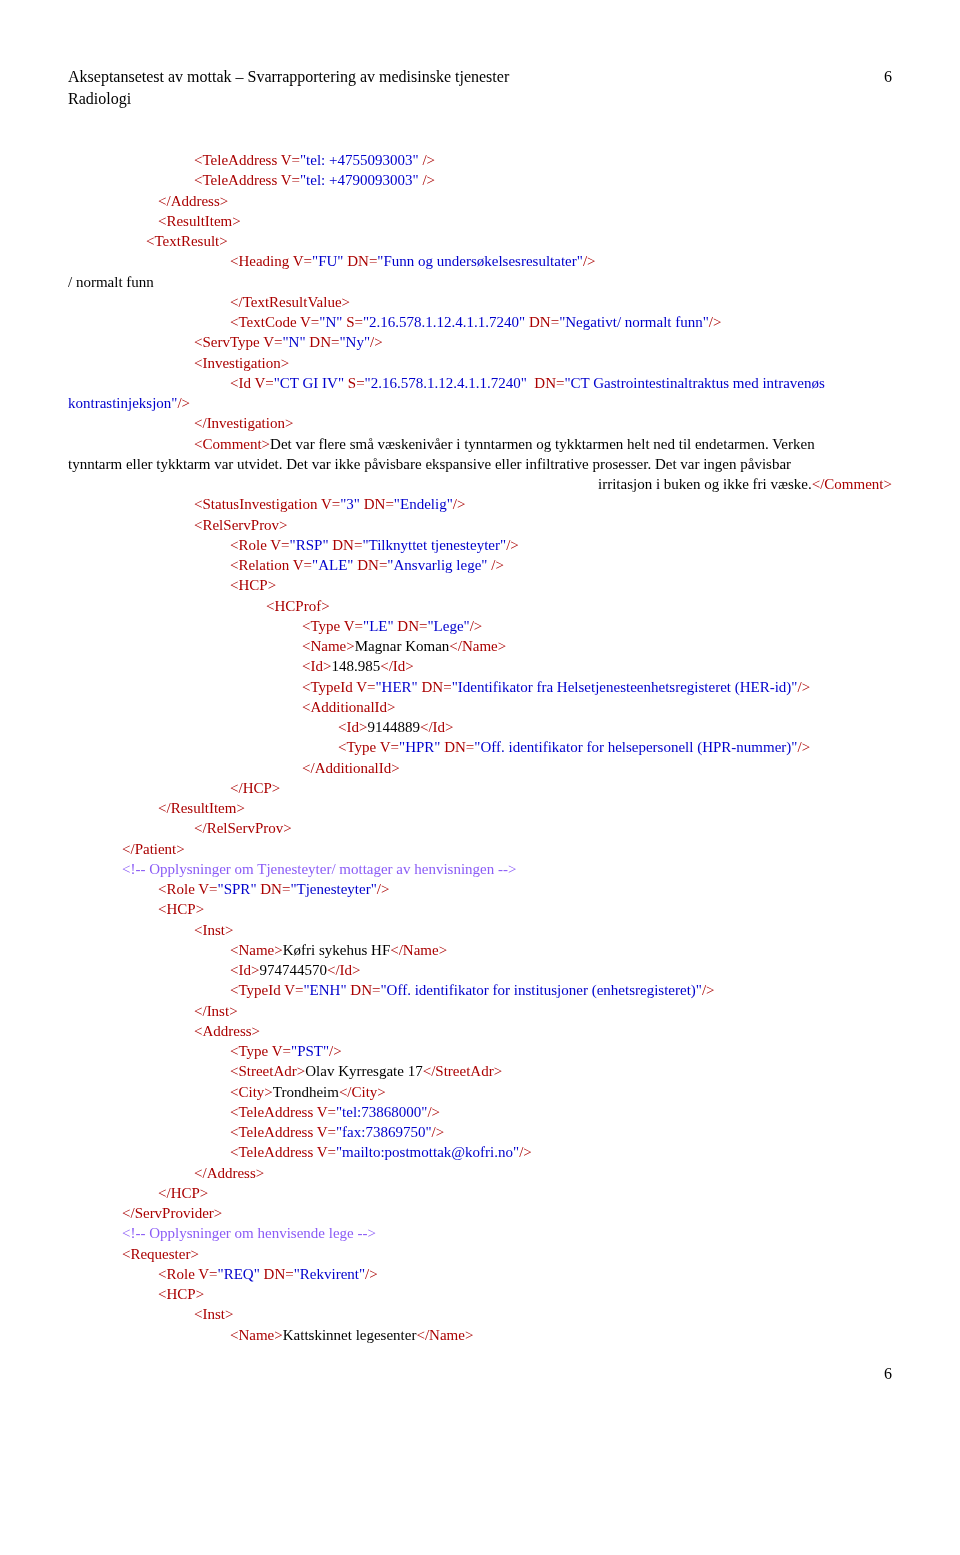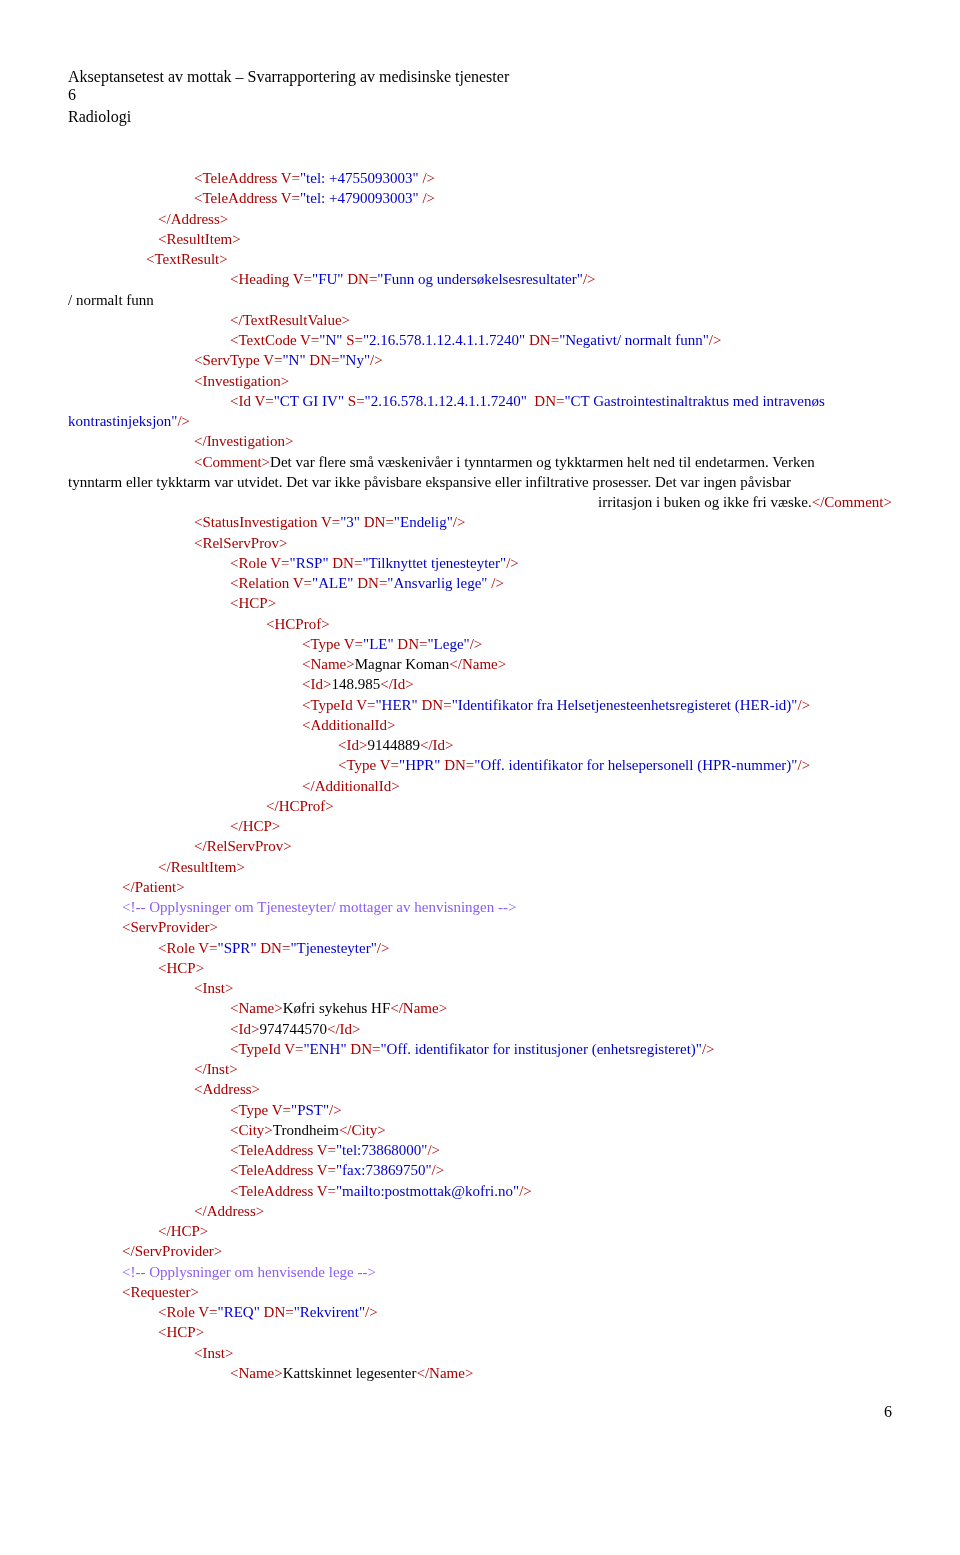--- a/index.html
+++ b/index.html
@@ -13,21 +13,20 @@
     }
     .page {
       padding: 68px 68px 40px 68px;
       box-sizing: border-box;
     }
     .header-row {
       display: flex;
       justify-content: space-between;
       align-items: flex-start;
       margin-bottom: 4px;
-      flex-direction: column;
     }
     .header-title {
       font-size: 16px;
     }
     .page-number-top {
       font-size: 16px;
     }
     .subtitle {
       font-size: 16px;
       margin-bottom: 42px;
@@ -84,36 +83,35 @@
       <div style="margin-left: 162px;"><span class="red">&lt;HCP&gt;</span></div>
       <div style="margin-left: 198px;"><span class="red">&lt;HCProf&gt;</span></div>
       <div style="margin-left: 234px;"><span class="red">&lt;Type V=</span><span class="blue">"LE"</span><span class="red"> DN=</span><span class="blue">"Lege"</span><span class="red">/&gt;</span></div>
       <div style="margin-left: 234px;"><span class="red">&lt;Name&gt;</span><span class="black">Magnar Koman</span><span class="red">&lt;/Name&gt;</span></div>
       <div style="margin-left: 234px;"><span class="red">&lt;Id&gt;</span><span class="black">148.985</span><span class="red">&lt;/Id&gt;</span></div>
       <div style="margin-left: 234px;"><span class="red">&lt;TypeId V=</span><span class="blue">"HER"</span><span class="red"> DN=</span><span class="blue">"Identifikator fra Helsetjenesteenhetsregisteret (HER-id)"</span><span class="red">/&gt;</span></div>
       <div style="margin-left: 234px;"><span class="red">&lt;AdditionalId&gt;</span></div>
       <div style="margin-left: 270px;"><span class="red">&lt;Id&gt;</span><span class="black">9144889</span><span class="red">&lt;/Id&gt;</span></div>
       <div style="margin-left: 270px;"><span class="red">&lt;Type V=</span><span class="blue">"HPR"</span><span class="red"> DN=</span><span class="blue">"Off. identifikator for helsepersonell (HPR-nummer)"</span><span class="red">/&gt;</span></div>
       <div style="margin-left: 234px;"><span class="red">&lt;/AdditionalId&gt;</span></div>
-      <div style="margin-left: 198px;"><span class="red">&lt;/HCProf&gt;</span></div>
       <div style="margin-left: 162px;"><span class="red">&lt;/HCP&gt;</span></div>
+      <div style="margin-left: 90px;"><span class="red">&lt;/ResultItem&gt;</span></div>
       <div style="margin-left: 126px;"><span class="red">&lt;/RelServProv&gt;</span></div>
-      <div style="margin-left: 90px;"><span class="red">&lt;/ResultItem&gt;</span></div>
       <div style="margin-left: 54px;"><span class="red">&lt;/Patient&gt;</span></div>
       <div style="margin-left: 54px;"><span class="cm">&lt;!-- Opplysninger om Tjenesteyter/ mottager av henvisningen --&gt;</span></div>
-      <div style="margin-left: 54px;"><span class="red">&lt;ServProvider&gt;</span></div>
       <div style="margin-left: 90px;"><span class="red">&lt;Role V=</span><span class="blue">"SPR"</span><span class="red"> DN=</span><span class="blue">"Tjenesteyter"</span><span class="red">/&gt;</span></div>
       <div style="margin-left: 90px;"><span class="red">&lt;HCP&gt;</span></div>
       <div style="margin-left: 126px;"><span class="red">&lt;Inst&gt;</span></div>
       <div style="margin-left: 162px;"><span class="red">&lt;Name&gt;</span><span class="black">Køfri sykehus HF</span><span class="red">&lt;/Name&gt;</span></div>
       <div style="margin-left: 162px;"><span class="red">&lt;Id&gt;</span><span class="black">974744570</span><span class="red">&lt;/Id&gt;</span></div>
       <div style="margin-left: 162px;"><span class="red">&lt;TypeId V=</span><span class="blue">"ENH"</span><span class="red"> DN=</span><span class="blue">"Off. identifikator for institusjoner (enhetsregisteret)"</span><span class="red">/&gt;</span></div>
       <div style="margin-left: 126px;"><span class="red">&lt;/Inst&gt;</span></div>
       <div style="margin-left: 126px;"><span class="red">&lt;Address&gt;</span></div>
       <div style="margin-left: 162px;"><span class="red">&lt;Type V=</span><span class="blue">"PST"</span><span class="red">/&gt;</span></div>
+      <div style="margin-left: 162px;"><span class="red">&lt;StreetAdr&gt;</span><span class="black">Olav Kyrresgate 17</span><span class="red">&lt;/StreetAdr&gt;</span></div>
       <div style="margin-left: 162px;"><span class="red">&lt;City&gt;</span><span class="black">Trondheim</span><span class="red">&lt;/City&gt;</span></div>
       <div style="margin-left: 162px;"><span class="red">&lt;TeleAddress V=</span><span class="blue">"tel:73868000"</span><span class="red">/&gt;</span></div>
       <div style="margin-left: 162px;"><span class="red">&lt;TeleAddress V=</span><span class="blue">"fax:73869750"</span><span class="red">/&gt;</span></div>
       <div style="margin-left: 162px;"><span class="red">&lt;TeleAddress V=</span><span class="blue">"mailto:postmottak@kofri.no"</span><span class="red">/&gt;</span></div>
       <div style="margin-left: 126px;"><span class="red">&lt;/Address&gt;</span></div>
       <div style="margin-left: 90px;"><span class="red">&lt;/HCP&gt;</span></div>
       <div style="margin-left: 54px;"><span class="red">&lt;/ServProvider&gt;</span></div>
       <div style="margin-left: 54px;"><span class="cm">&lt;!-- Opplysninger om henvisende lege --&gt;</span></div>
       <div style="margin-left: 54px;"><span class="red">&lt;Requester&gt;</span></div>
       <div style="margin-left: 90px;"><span class="red">&lt;Role V=</span><span class="blue">"REQ"</span><span class="red"> DN=</span><span class="blue">"Rekvirent"</span><span class="red">/&gt;</span></div>

